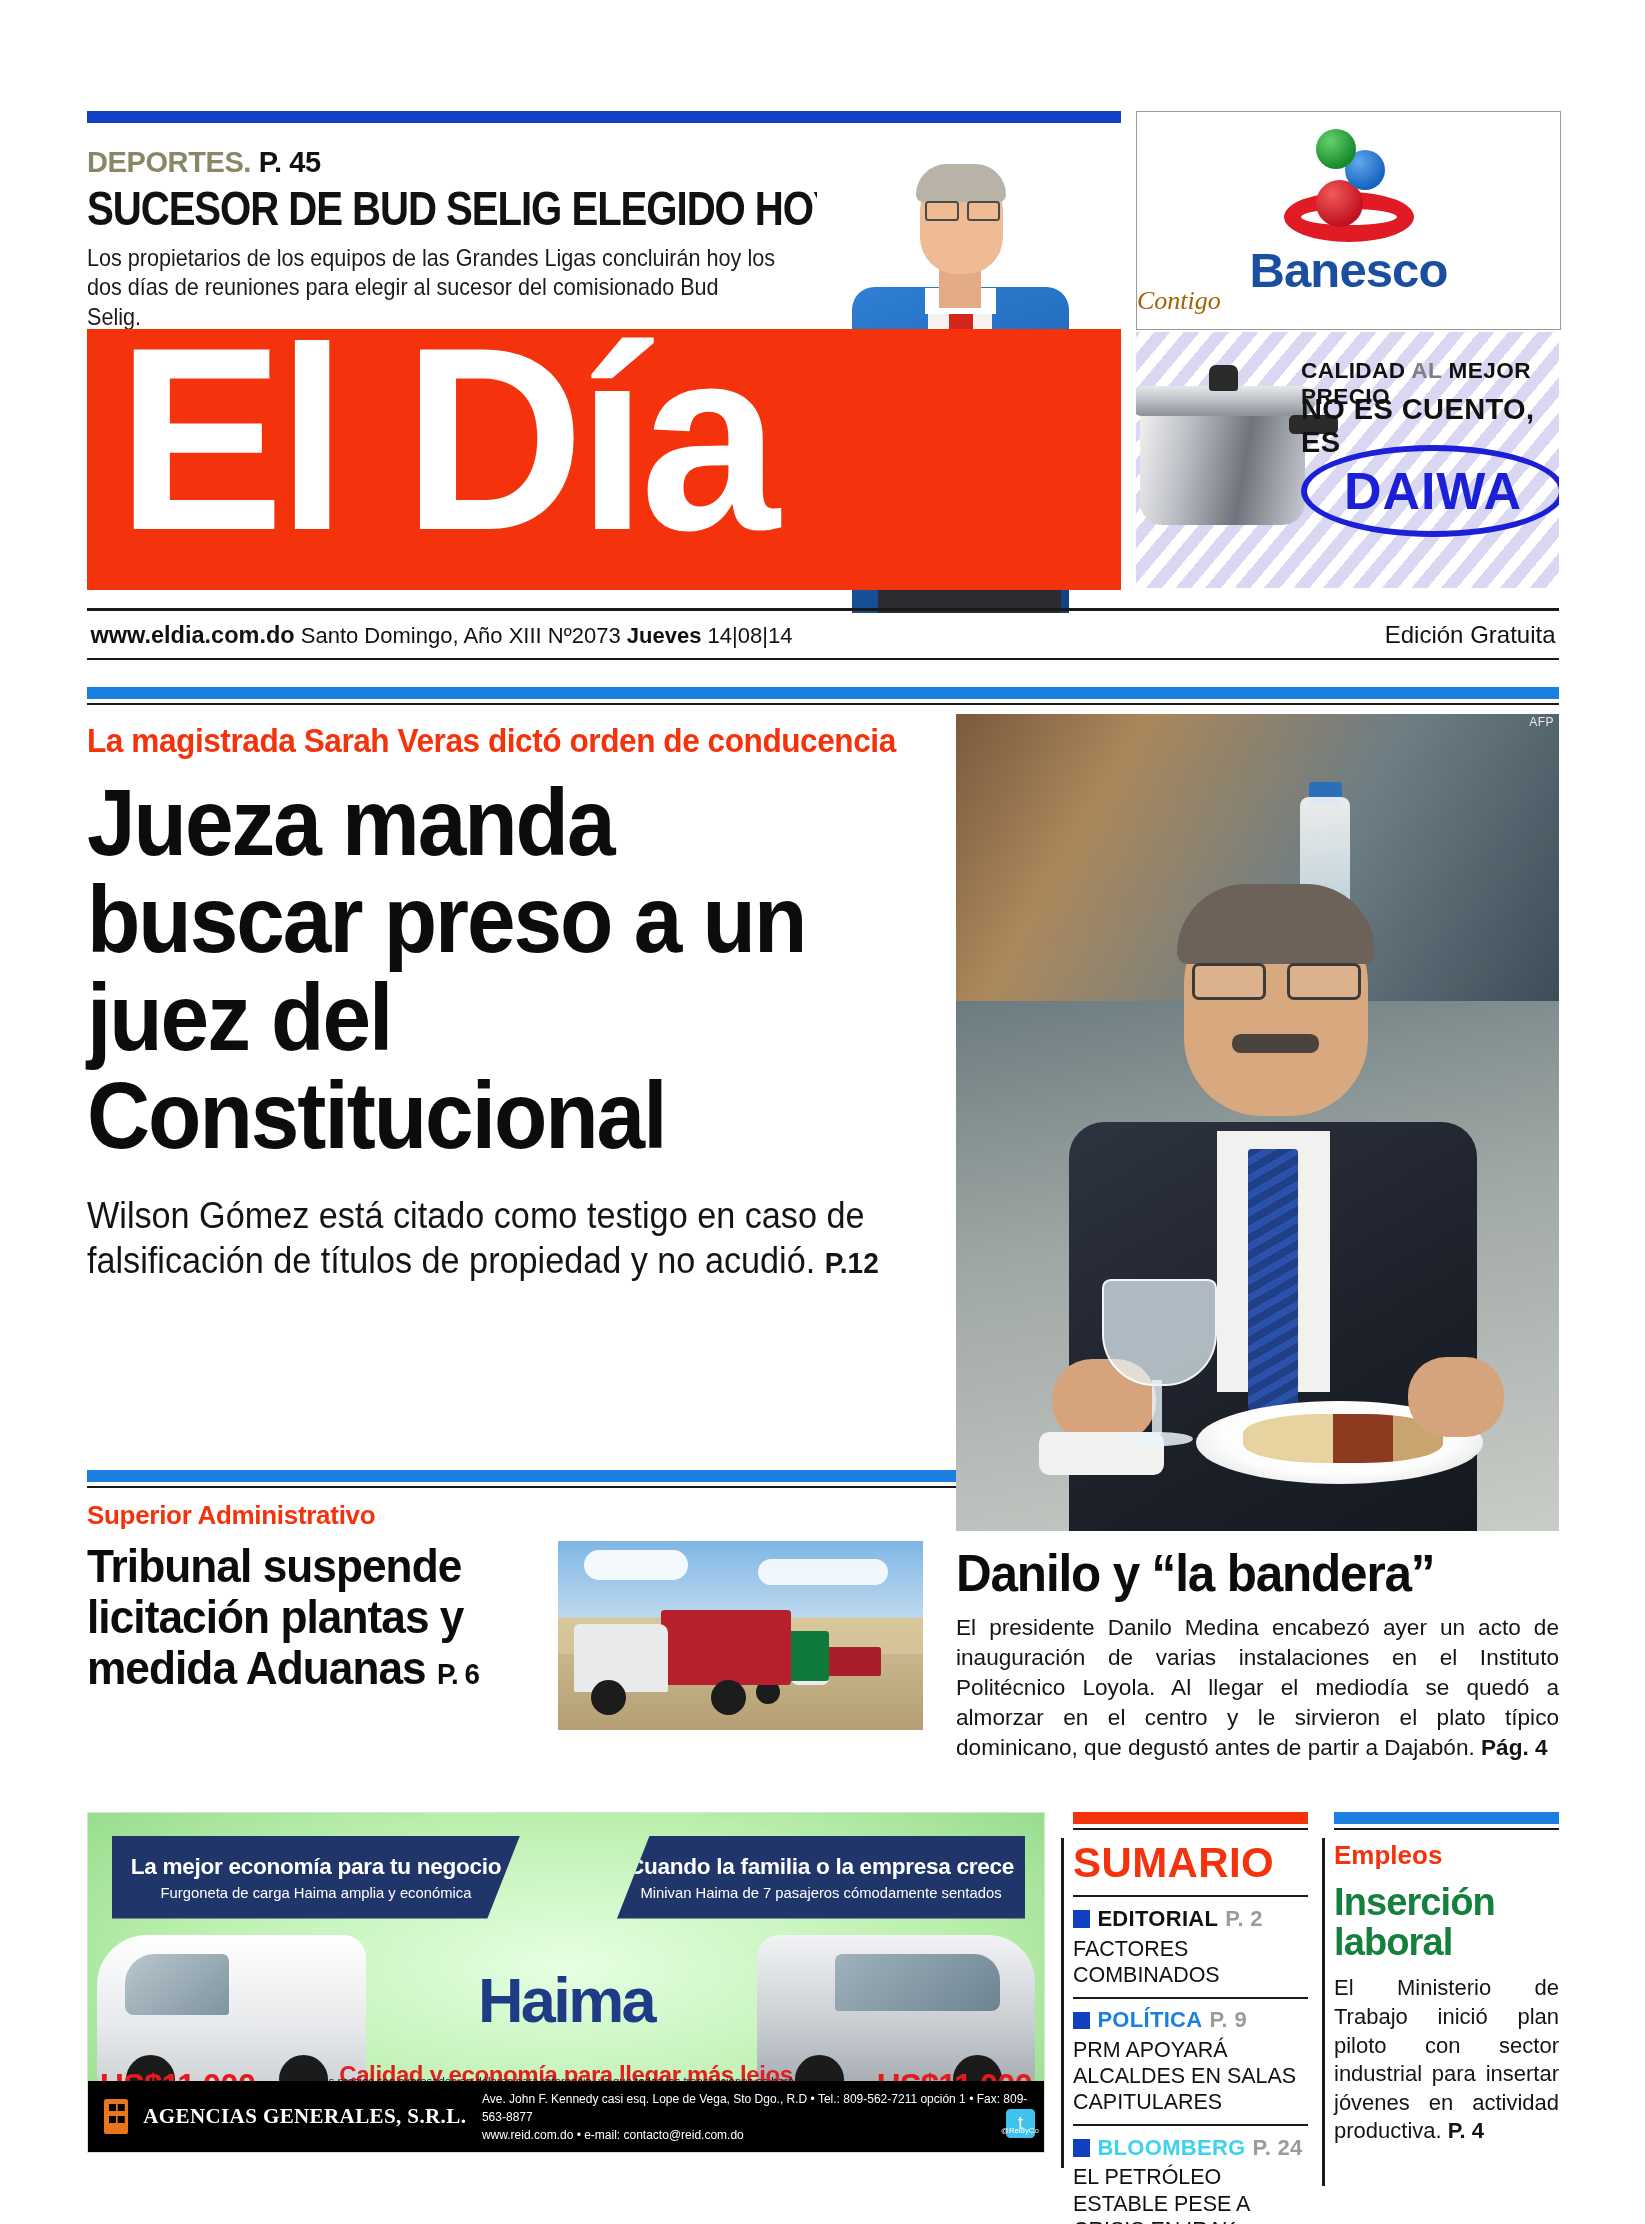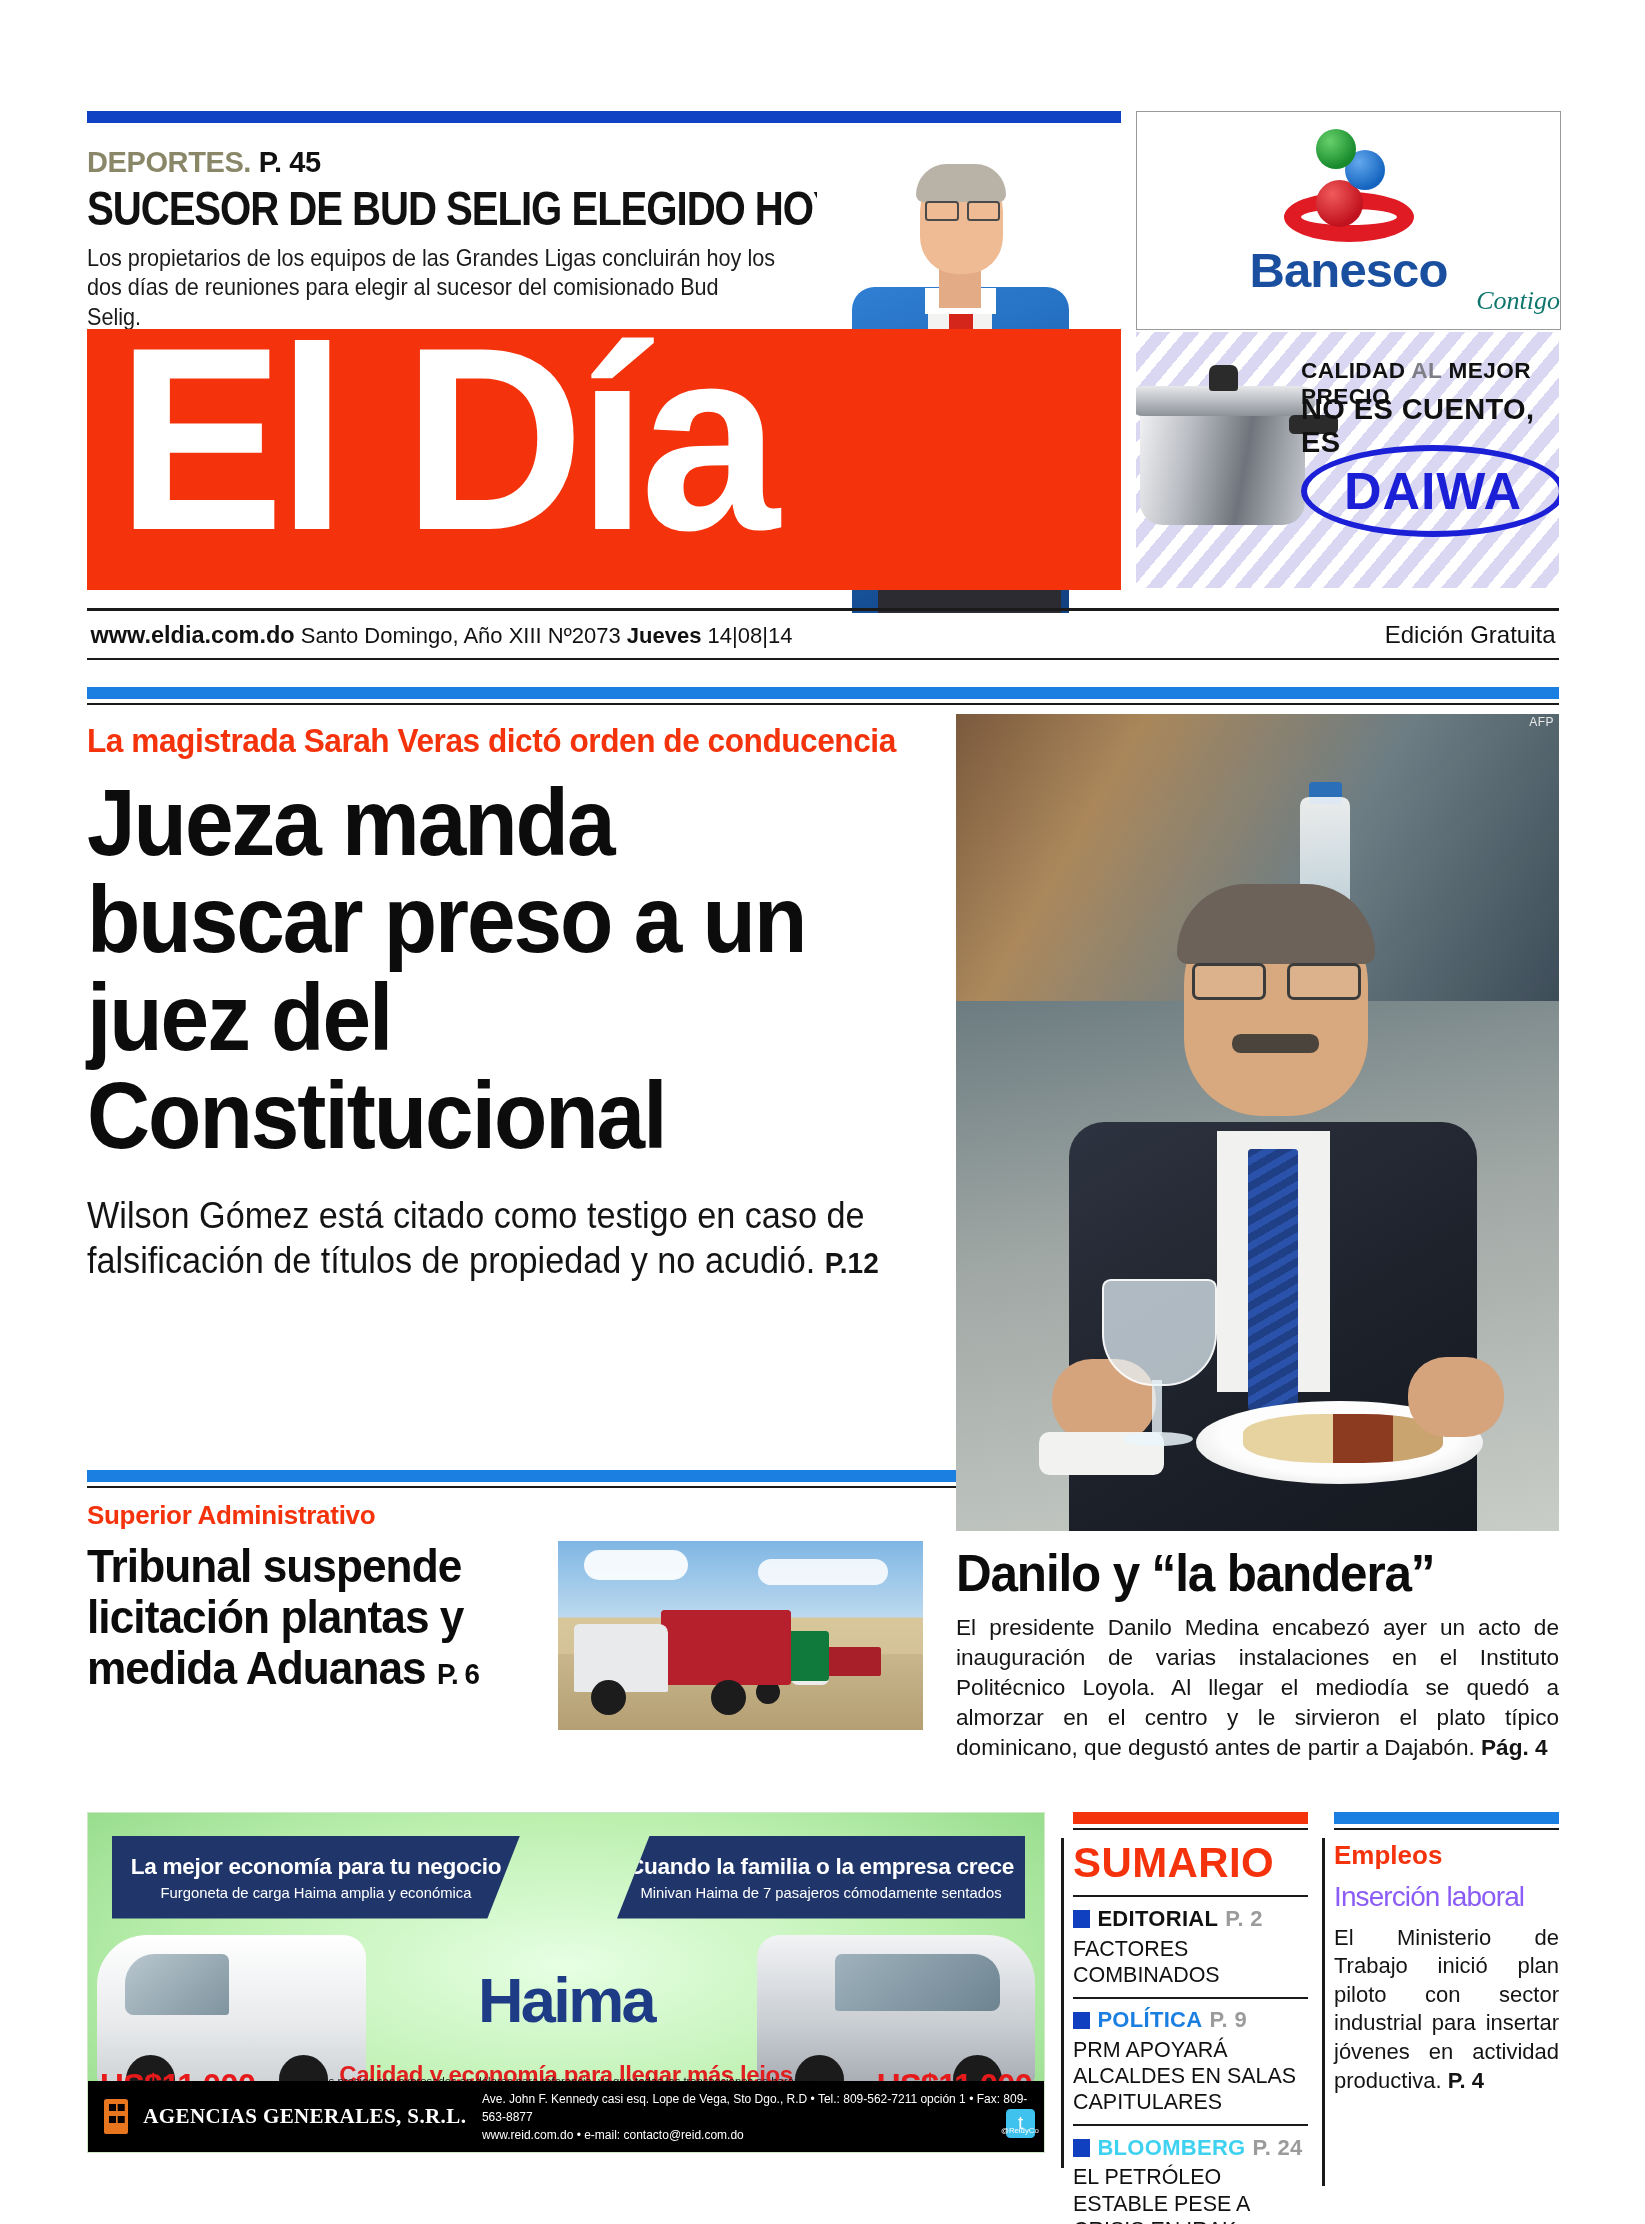--- a/index.html
+++ b/index.html
@@ -107,22 +107,22 @@
   .ban-ring { position:absolute; left:22.6px; top:61px; width:130px; height:50px;
               border:17.4px solid #e01b24; border-radius:50%; box-sizing:border-box; }
   .ban-red  { position:absolute; left:54px; top:49px; width:47px; height:47px; border-radius:50%;
               background: radial-gradient(circle at 35% 30%, #f05a5a, #c1121f 70%); }
   .ban-blue { position:absolute; left:83px; top:19px; width:40px; height:40px; border-radius:50%;
               background: radial-gradient(circle at 35% 30%, #63a8ee, #1565c0 70%); }
   .ban-green{ position:absolute; left:54px; top:-1.7px; width:40px; height:40px; border-radius:50%;
               background: radial-gradient(circle at 35% 30%, #66d16b, #188a2c 70%); }
   .ban-name { position:absolute; left:0; right:0; top:130px; text-align:center;
               font-size:49px; font-weight:bold; color:#1a4fa0; letter-spacing:-0.9px;}
-  .ban-tag  { position:absolute; left:0; right:0; top:174px; text-align:right;
-              font-size:26px; color:#0f766e; font-style:italic;
+  .ban-tag  { position:absolute; left:0; right:0; top:174px; text-align:left;
+              font-size:26px; color:#a16207; font-style:italic;
               font-family:"Liberation Serif", serif; }
 
   
   .daiwa {
     position: absolute; left: 1136px; top: 332px; width: 423px; height: 256px;
     overflow: hidden;
     background:
       repeating-linear-gradient(-50deg, #ffffff 0 10.4px, #d9d7f2 10.4px 22.6px);
   }
   .daiwa .pot {
@@ -373,22 +373,22 @@
   .sum-text { margin-top:3.5px; font-size:22.6px; line-height:1.16; color:#111;
               transform:scaleX(0.95); transform-origin:left top; }
   .sumario .vline { position:absolute; left:-12px; top:26px; width:2.6px; height:330px;
                     background:#1a1a1a; }
 
   
   .empleos { position:absolute; left:1334px; top:1812px; width:225px; }
   .empleos .blue-top { height:12px; background:#1a7fe0; }
   .empleos .rule-thin { margin-top:3.5px; height:2.6px; background:#1a1a1a; }
   .empleos .kicker-red { margin-top:10.4px; font-size:26px; font-weight:bold; color:#f4330c; }
-  .empleos h4 { margin:10.4px 0 0 0; font-size:28px; line-height:1.06; font-weight:normal;
-                letter-spacing:-0.9px; color:#8b5cf6; }
+  .empleos h4 { margin:10.4px 0 0 0; font-size:38px; line-height:1.06; font-weight:bold;
+                letter-spacing:-0.9px; color:#15803d; }
   .empleos .body { margin-top:12px; font-size:22px; line-height:1.3; color:#141414;
                    text-align:justify; }
   .empleos .body .pg { font-weight:bold; }
   .empleos .vline { position:absolute; left:-12px; top:26px; width:2.6px; height:348px;
                     background:#1a1a1a; }
 </style>
 </head>
 <body>
 
 <div class="page">

